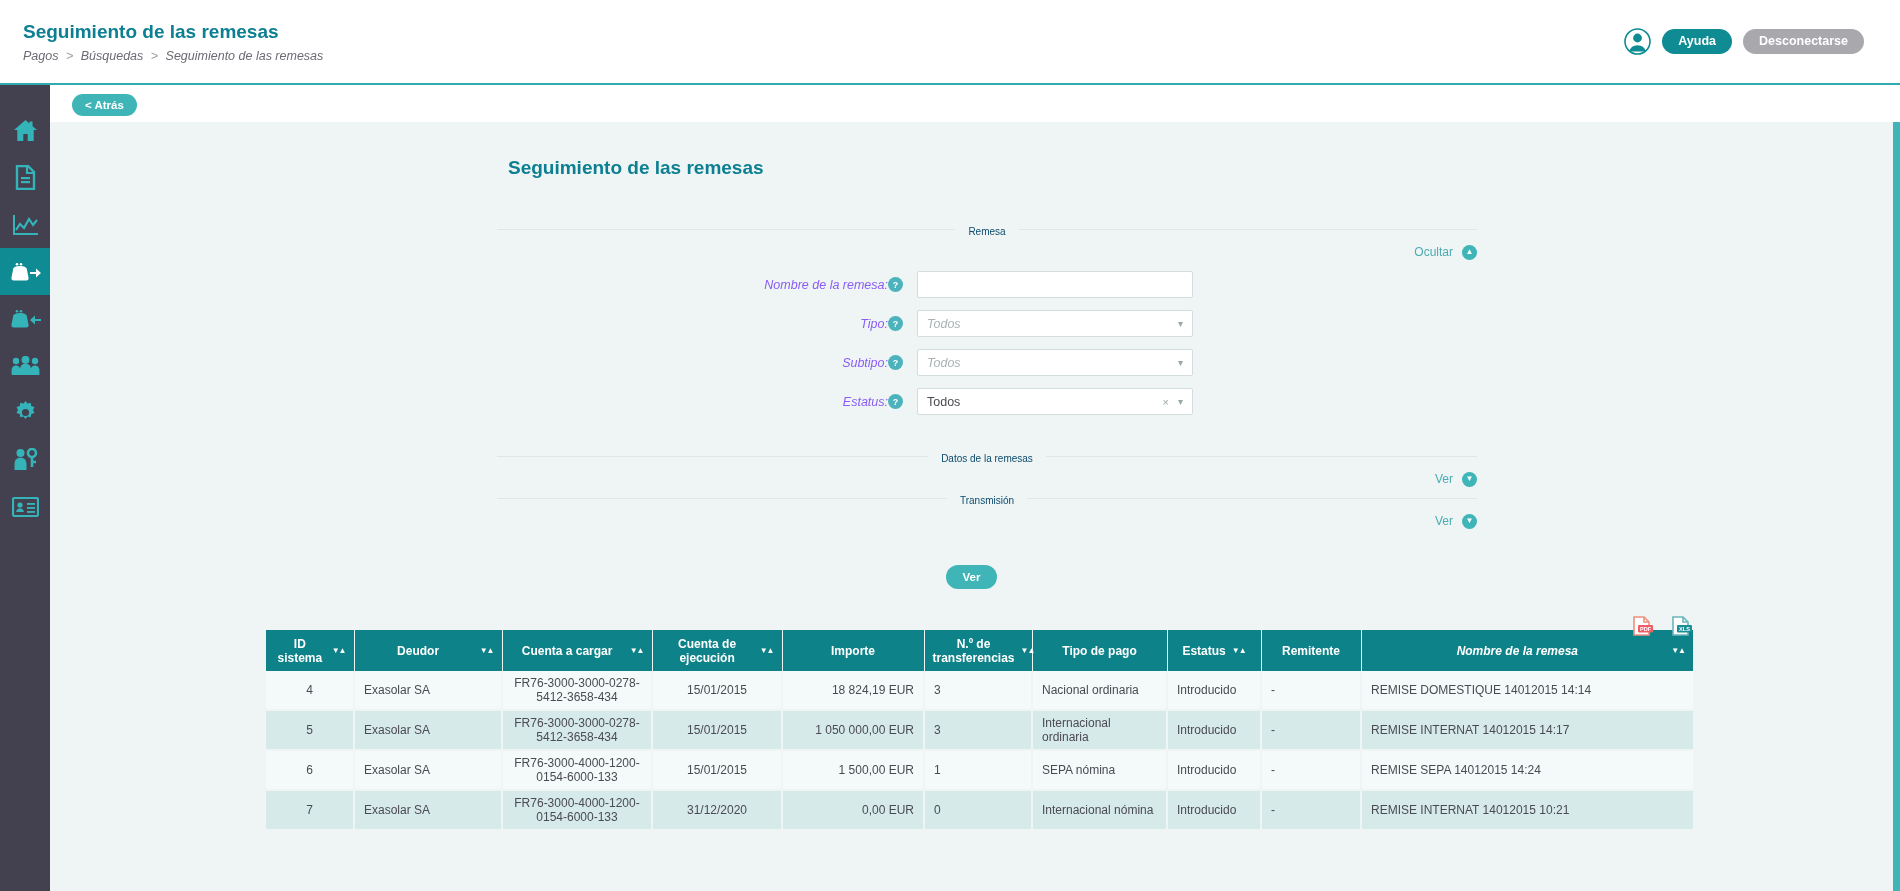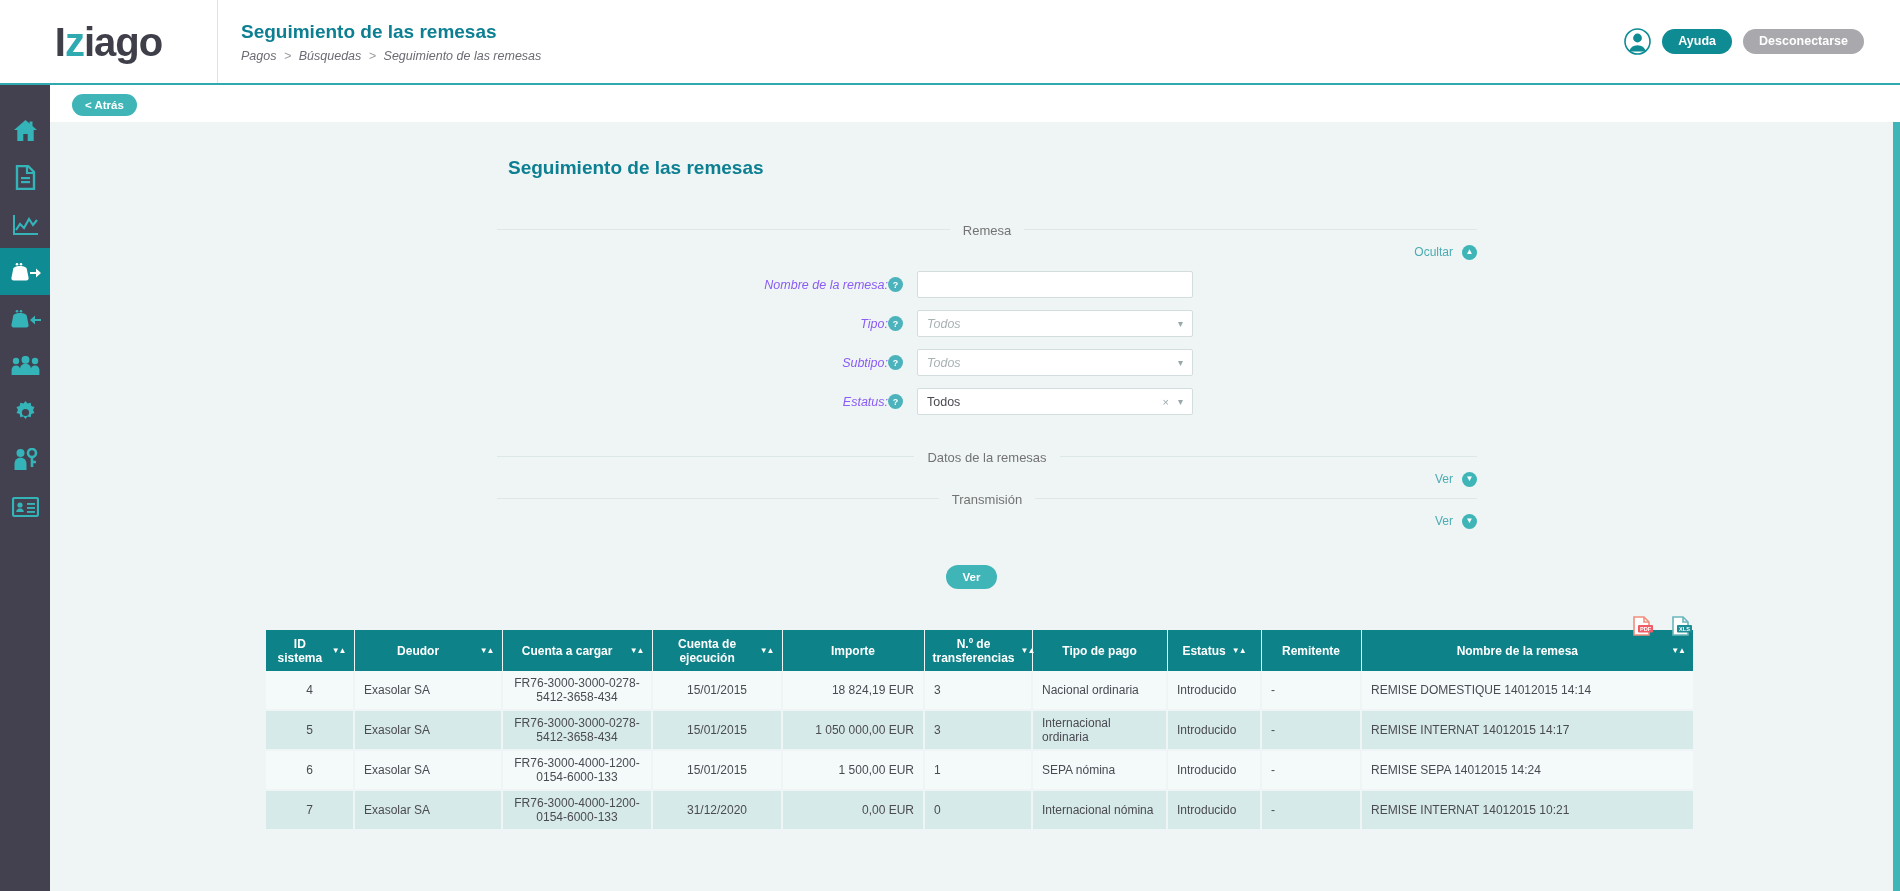--- a/index.html
+++ b/index.html
@@ -94,21 +94,21 @@
   .section-bar {
     position: relative; width: 980px; margin-left: 447px;
     height: 16px; text-align: center;
   }
   .section-bar::before {
     content: ""; position: absolute; left: 0; right: 0; top: 8px;
     height: 1px; background: #dce7e6;
   }
   .section-bar span {
     position: relative; background: #eef5f4; padding: 0 13px;
-    font-size: 13px; color: #737373;
+    font-size: 10px; color: #0c4a6e;
   }
   .toggle-row {
     width: 980px; margin-left: 447px; text-align: right;
     padding-top: 5px; height: 22px;
   }
   .toggle-link {
     display: inline-flex; align-items: center; gap: 9px;
     font-size: 12px; color: #4aacb4; cursor: pointer;
   }
   .circ {
@@ -166,21 +166,21 @@
   .export-row svg { display: inline-block; vertical-align: middle; margin-left: 13px; cursor: pointer; }
 
   
   .tbl-wrap { margin-left: 216px; margin-top: 14px; width: 1427px; }
   table { border-collapse: collapse; width: 1427px; table-layout: fixed; }
   thead th {
     background: #0d8289; color: #fff; font-size: 12px; font-weight: bold;
     height: 41px; padding: 4px 8px; text-align: center;
     border-right: 1px solid #eef5f4; vertical-align: middle;
   }
-  thead th:last-child { border-right: none; }
+  thead th:last-child { border-right: none; font-style: italic; }
   .th-in { display: flex; align-items: center; justify-content: center; gap: 6px; }
   .th-in.spread { justify-content: space-between; }
   .sorts { font-size: 8px; letter-spacing: -1px; white-space: nowrap; }
   tbody td {
     font-size: 12px; color: #4a4a52; height: 36px;
     padding: 5px 9px; border-right: 2px solid #eef5f4;
     border-bottom: 2px solid #eef5f4; vertical-align: middle;
   }
   tbody td:last-child { border-right: none; }
   tbody tr.odd td { background: #f4faf9; }
@@ -192,23 +192,20 @@
   
   .vscroll {
     position: absolute; right: 0; top: 122px; width: 7px; height: 769px;
     background: #3fb5b8; cursor: pointer;
   }
 </style>
 </head>
 <body>
 
 <div class="topbar">
-  <div class="logo-cell">
-    <div class="logo-text"><span>I</span><span class="z">z</span><span>iago</span></div>
-  </div>
 
   <div class="title-cell">
     <div class="page-head-title">Seguimiento de las remesas</div>
     <div class="breadcrumb">
       <span>Pagos</span>
       <span class="sep">&gt;</span>
       <span>Búsquedas</span>
       <span class="sep">&gt;</span>
       <span>Seguimiento de las remesas</span>
     </div>

